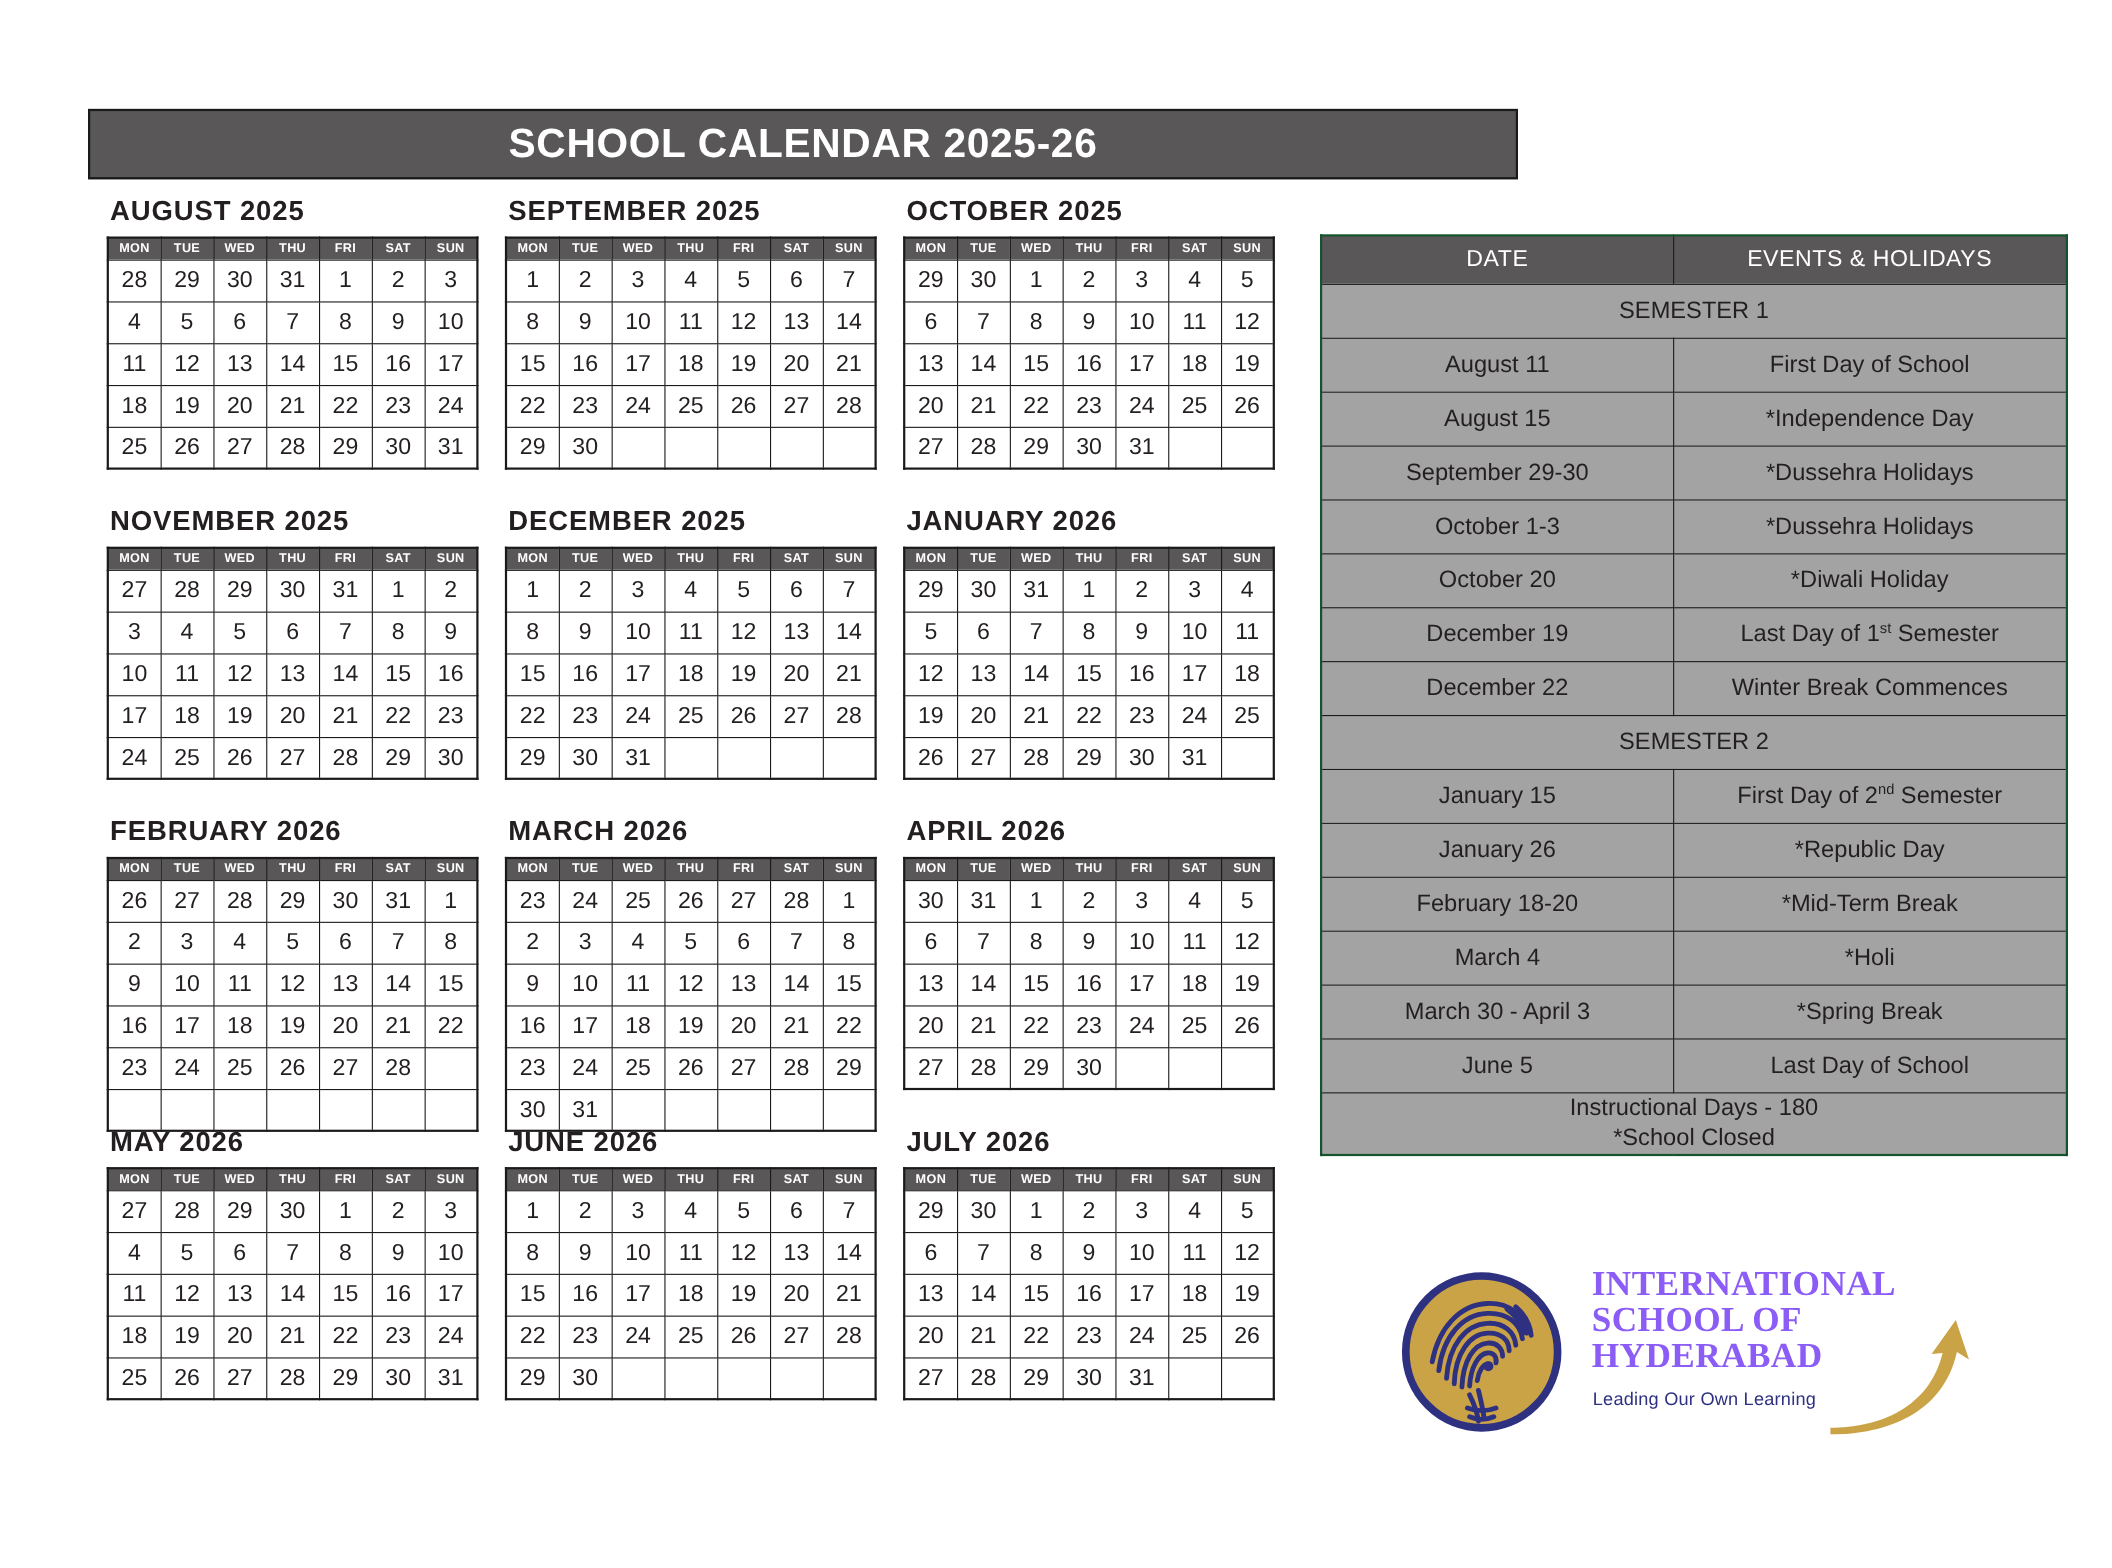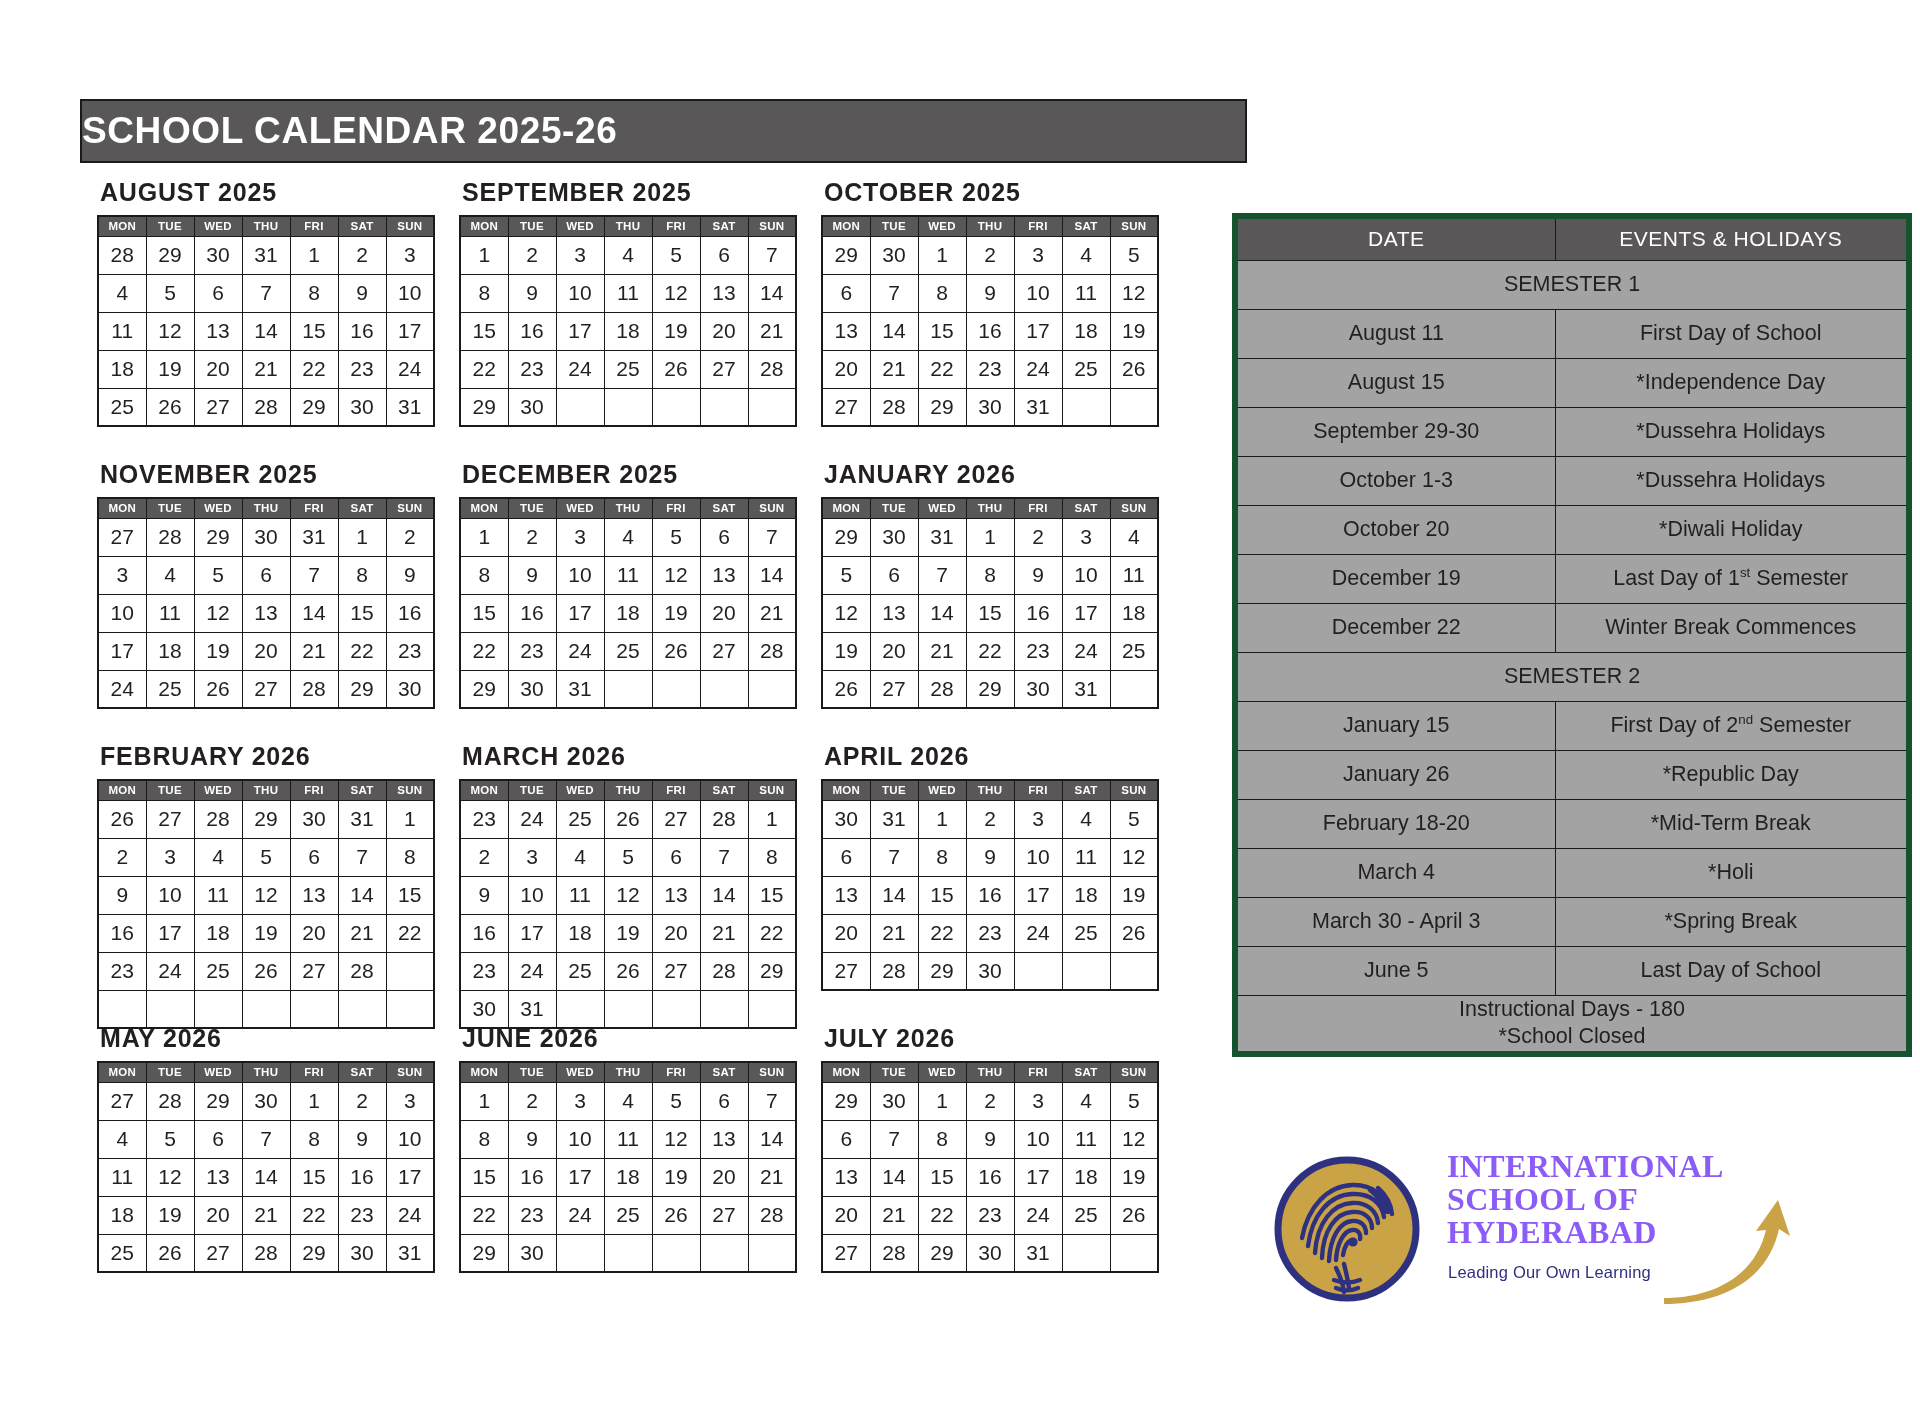--- a/index.html
+++ b/index.html
@@ -10,24 +10,24 @@
     font-family:"Liberation Sans", sans-serif;
     color:#231f20;
     overflow:hidden;
     position:relative;
   }
 
   
   #banner {
     position:absolute;
     left:80px; top:99px;
-    width:1167px; height:64px;
+    width:1300px; height:64px;
     background:#595757;
     border:2px solid #1a1a1a;
-    display:flex; align-items:center; 
+    display:flex; align-items:center; justify-content:center;
   }
   #banner-title {
     color:#ffffff;
     font-size:37px;
     font-weight:bold;
     letter-spacing:0.6px;
   }
 
   
   #cal-grid {
@@ -84,22 +84,21 @@
   
   #events {
     position:absolute;
     left:1200px; top:213px;
     width:680px;
   }
   table.etable {
     border-collapse:collapse;
     table-layout:fixed;
     width:680px;
-    border:6px solid #14532d;
-    margin-left:32px;
+    border:2px solid #14532d;
   }
   table.etable th {
     background:#595757;
     color:#ffffff;
     font-size:21px;
     font-weight:normal;
     letter-spacing:0.5px;
     height:44px;
     border:1.6px solid #1a1a1a;
     padding:0;

